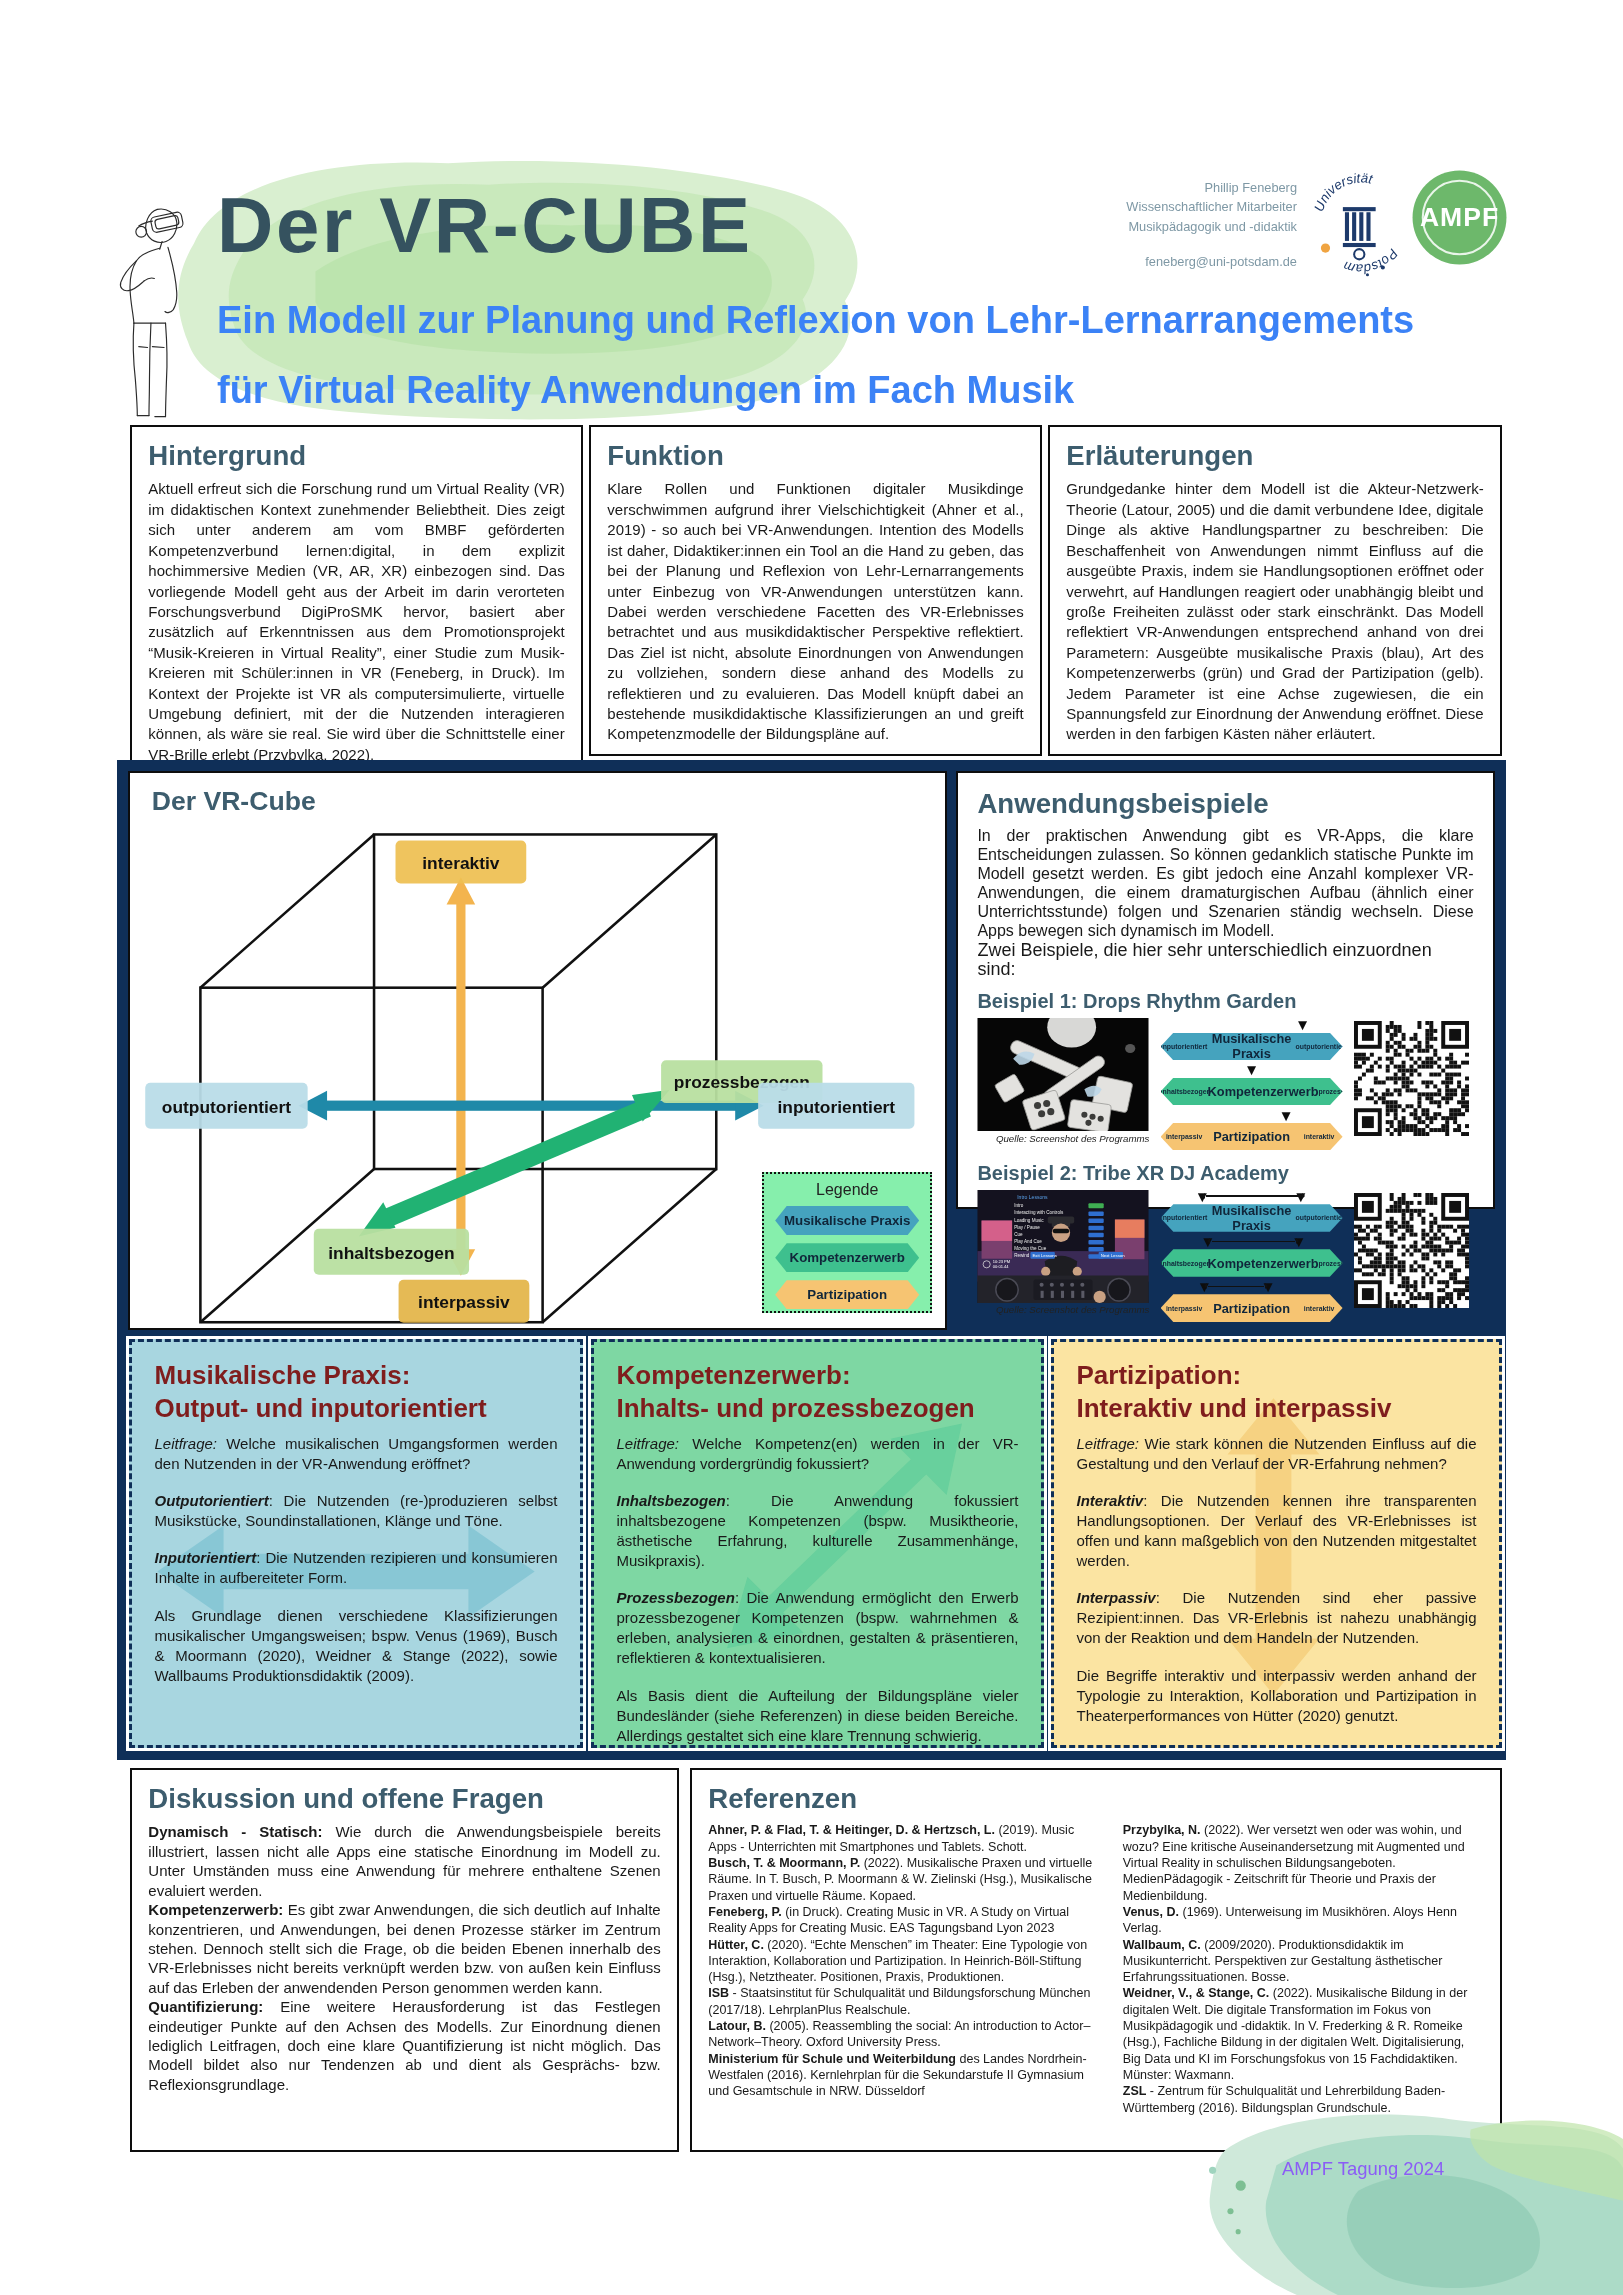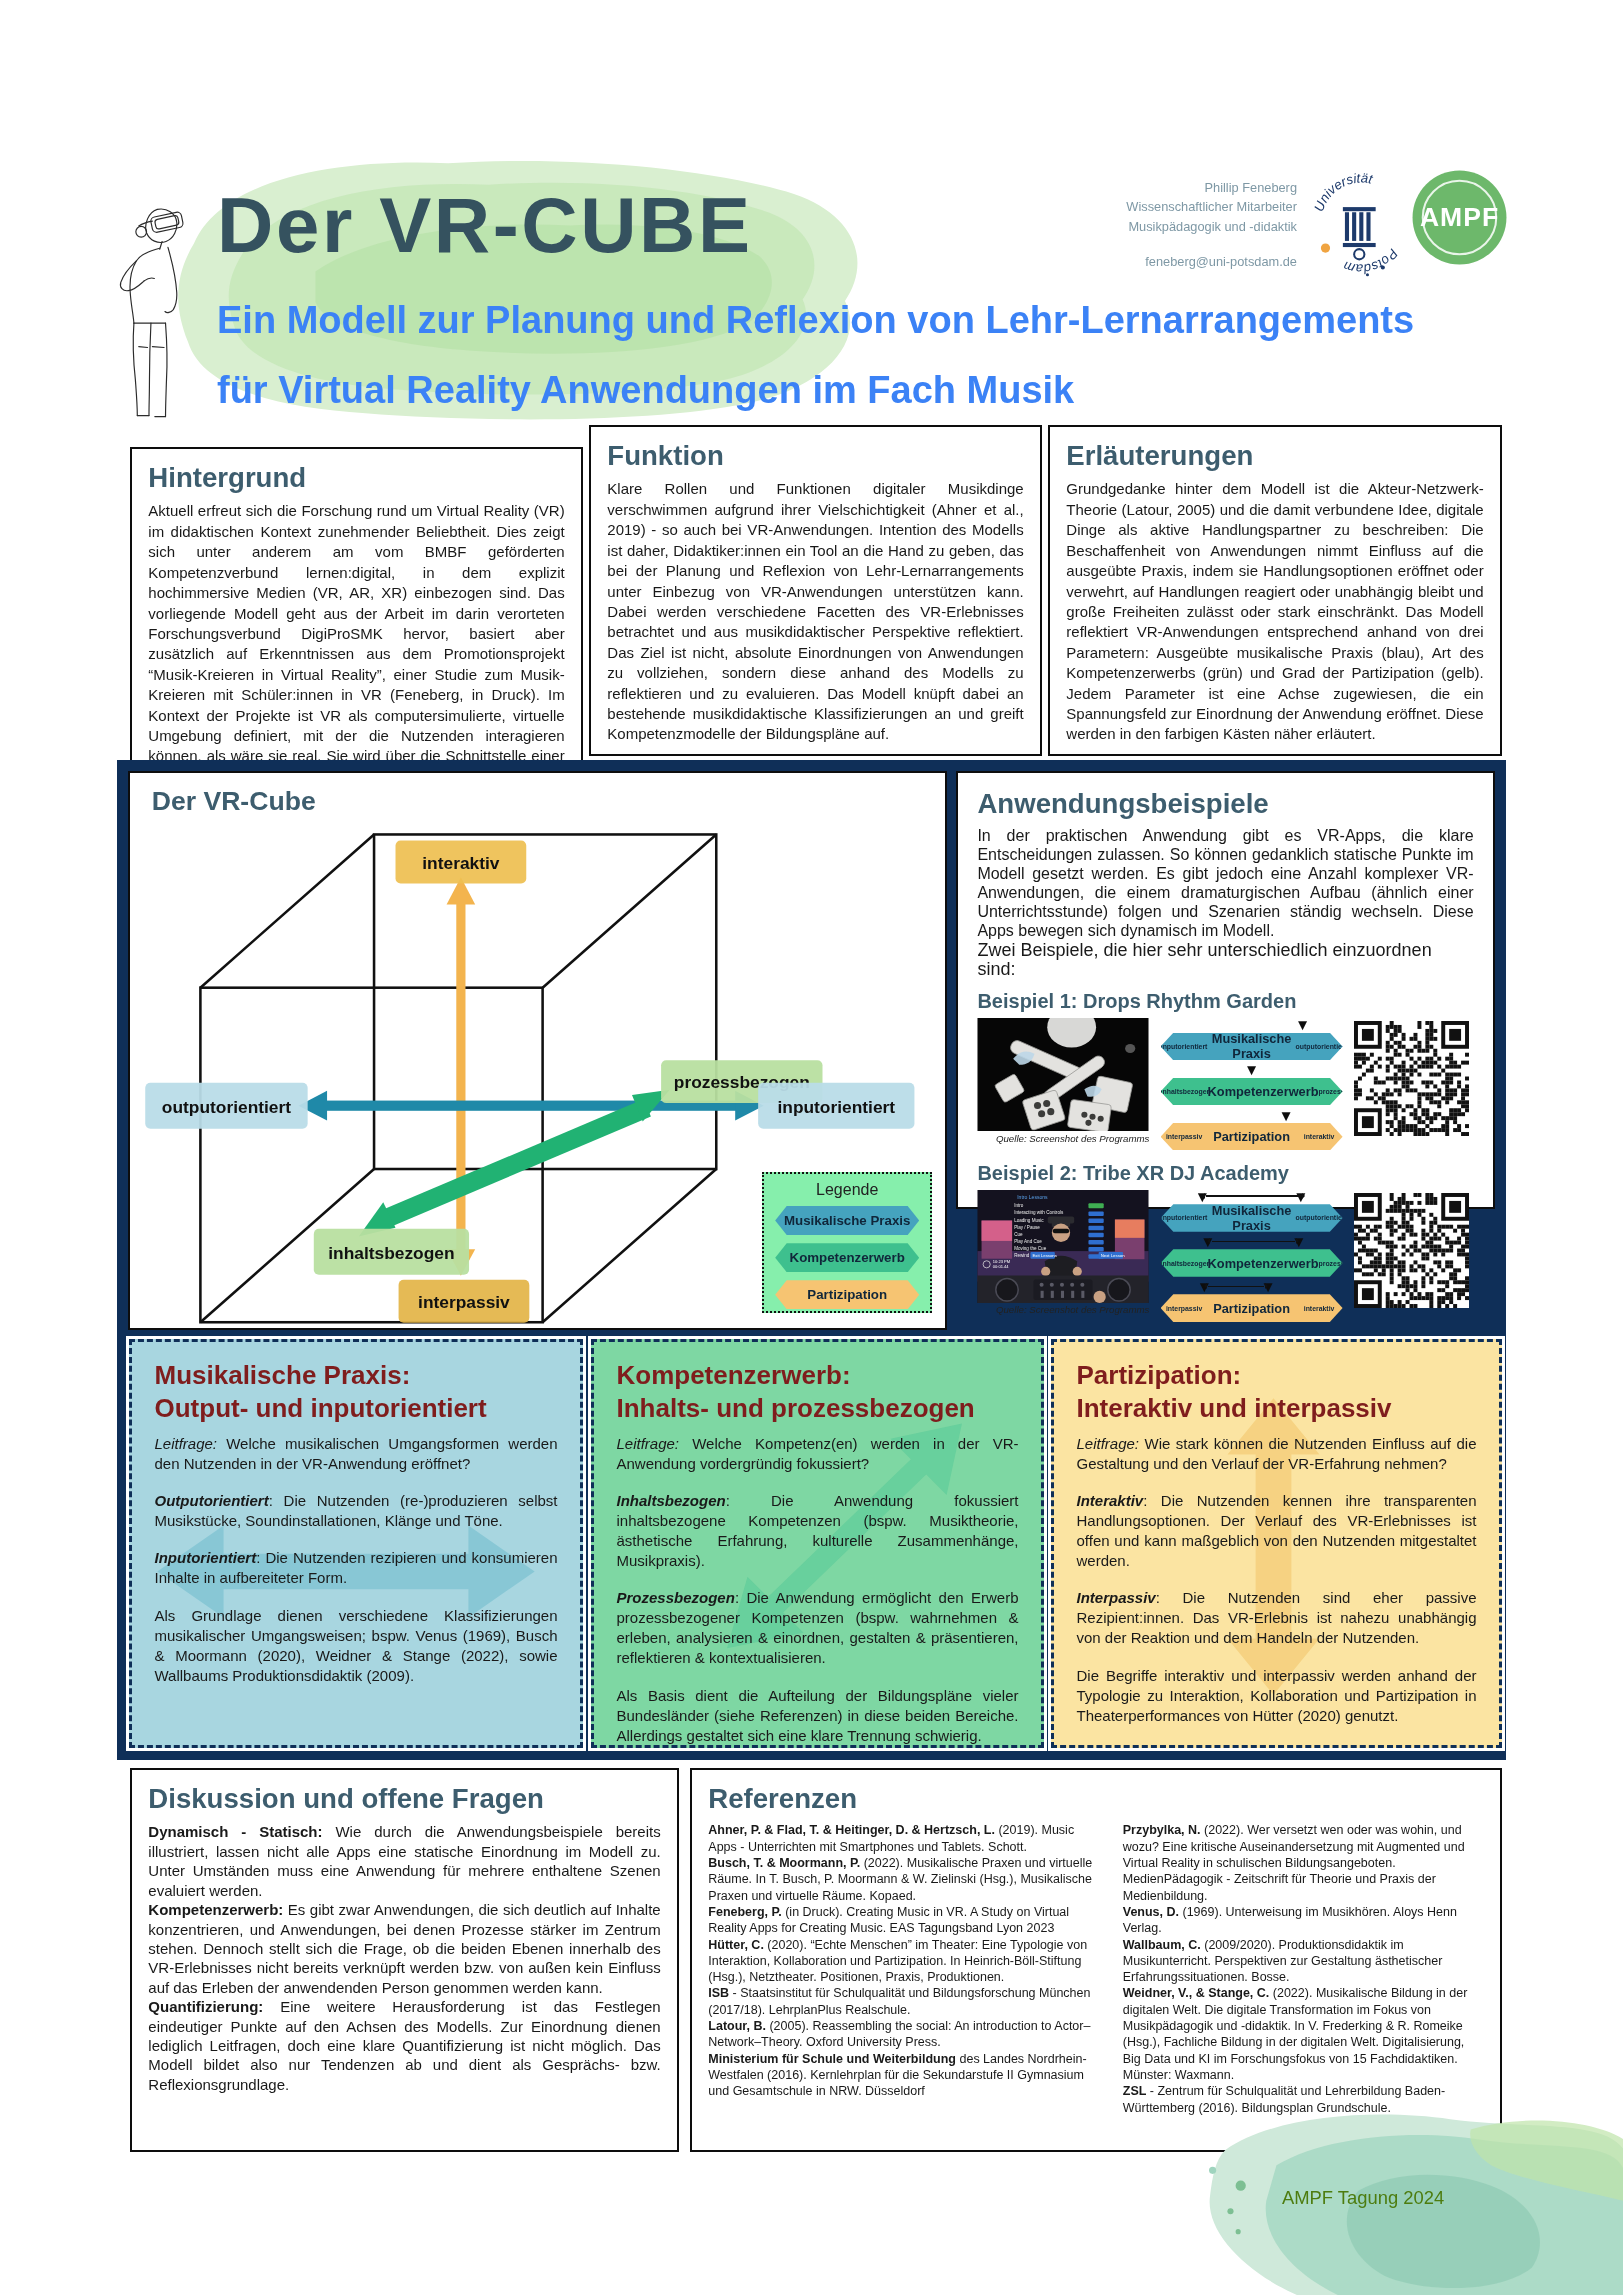--- a/index.html
+++ b/index.html
@@ -63,21 +63,21 @@
   .tint-green{left:591px;width:453px;background:#7ed7a3;}
   .tint-yellow{left:1051px;width:451px;background:#fbe4a2;}
   
   .disk-box{left:130px;top:1768px;width:549px;height:384px;}
   .disk-box p{font-size:15px;line-height:19.4px;text-align:justify;margin:0;}
   .ref-box{left:690px;top:1768px;width:812px;height:384px;}
   .ref-cols{display:flex;gap:21.5px;}
   .ref-col{font-size:12.5px;line-height:16.3px;}
   .ref-col.c1{width:393px;} .ref-col.c2{width:361px;}
   .ref-col p{margin:0;}
-  .footer-tag{position:absolute;left:1282px;top:2158px;font-size:18.4px;color:#4d7c0f;z-index:3;margin-top:29px;}
+  .footer-tag{position:absolute;left:1282px;top:2158px;font-size:18.4px;color:#8b5cf6;z-index:3;}
   .splash{position:absolute;right:0;bottom:0;z-index:0;}
   .blob{position:absolute;left:162px;top:149px;z-index:0;}
   .person{position:absolute;left:95px;top:200px;z-index:1;}
   .logo-up{position:absolute;left:1306px;top:162px;}
   .logo-ampf{position:absolute;left:1411px;top:169px;}
   svg text{font-family:"Liberation Sans","DejaVu Sans",sans-serif;}
 </style>
 </head>
 <body>
 
@@ -143,21 +143,21 @@
     <circle cx="150" cy="206" r="4" fill="#1d3a6b"></circle>
       <circle cx="120" cy="220" r="3" fill="#1d3a6b"></circle>
   </svg>
 
   <svg class="logo-ampf" width="97" height="97" viewBox="0 0 190 190">
     <circle cx="95" cy="95" r="92" fill="#6db86b"></circle>
     <circle cx="95" cy="95" r="72" fill="none" stroke="#ffffff" stroke-width="4" opacity="0.85"></circle>
     <text x="95" y="112" text-anchor="middle" font-size="52" font-weight="bold" fill="#ffffff" letter-spacing="2">AMPF</text>
   </svg>
 
-  <div class="panel" style="left:130px;top:425px;width:453px;height:394px;margin-top:22px;">
+  <div class="panel" style="left:130px;top:425px;width:453px;height:394px;">
     <h2>Hintergrund</h2>
     <p class="body-text">Aktuell erfreut sich die Forschung rund um Virtual Reality (VR) im didaktischen Kontext zunehmender Beliebtheit. Dies zeigt sich unter anderem am vom BMBF geförderten Kompetenzverbund lernen:digital, in dem explizit  hochimmersive Medien (VR, AR, XR) einbezogen sind. Das vorliegende Modell geht aus der Arbeit im darin verorteten Forschungsverbund DigiProSMK hervor, basiert aber zusätzlich auf Erkenntnissen aus dem Promotionsprojekt “Musik-Kreieren in Virtual Reality”, einer Studie zum Musik-Kreieren mit Schüler:innen in VR (Feneberg, in Druck). Im Kontext der Projekte ist VR als computersimulierte, virtuelle Umgebung definiert, mit der die Nutzenden interagieren können, als wäre sie real. Sie wird über die Schnittstelle einer VR-Brille erlebt (Przybylka, 2022).</p>
   </div>
   <div class="panel" style="left:589px;top:425px;width:453px;height:331px;">
     <h2>Funktion</h2>
     <p class="body-text">Klare Rollen und Funktionen digitaler Musikdinge verschwimmen aufgrund ihrer Vielschichtigkeit (Ahner et al., 2019) - so auch bei VR-Anwendungen. Intention des Modells ist daher, Didaktiker:innen ein Tool an die Hand zu geben, das bei der Planung und Reflexion von Lehr-Lernarrangements unter Einbezug von VR-Anwendungen unterstützen kann. Dabei werden verschiedene Facetten des VR-Erlebnisses betrachtet und aus musikdidaktischer Perspektive reflektiert. Das Ziel ist nicht, absolute Einordnungen von Anwendungen zu vollziehen, sondern diese anhand des Modells zu reflektieren und zu evaluieren. Das Modell knüpft dabei an bestehende musikdidaktische Klassifizierungen an und greift Kompetenzmodelle der Bildungspläne auf.</p>
   </div>
   <div class="panel" style="left:1048px;top:425px;width:454px;height:331px;">
     <h2>Erläuterungen</h2>
     <p class="body-text">Grundgedanke hinter dem Modell ist die Akteur-Netzwerk-Theorie (Latour, 2005) und die damit verbundene Idee, digitale Dinge als aktive Handlungspartner zu beschreiben: Die Beschaffenheit von Anwendungen nimmt Einfluss auf die ausgeübte Praxis, indem sie Handlungsoptionen eröffnet oder verwehrt, auf Handlungen reagiert oder unabhängig bleibt und große Freiheiten zulässt oder stark einschränkt. Das Modell reflektiert VR-Anwendungen entsprechend anhand von drei Parametern: Ausgeübte musikalische Praxis (blau), Art des Kompetenzerwerbs (grün) und Grad der Partizipation (gelb). Jedem Parameter ist eine Achse zugewiesen, die ein Spannungsfeld zur Einordnung der Anwendung eröffnet. Diese werden in den farbigen Kästen näher erläutert.</p>

